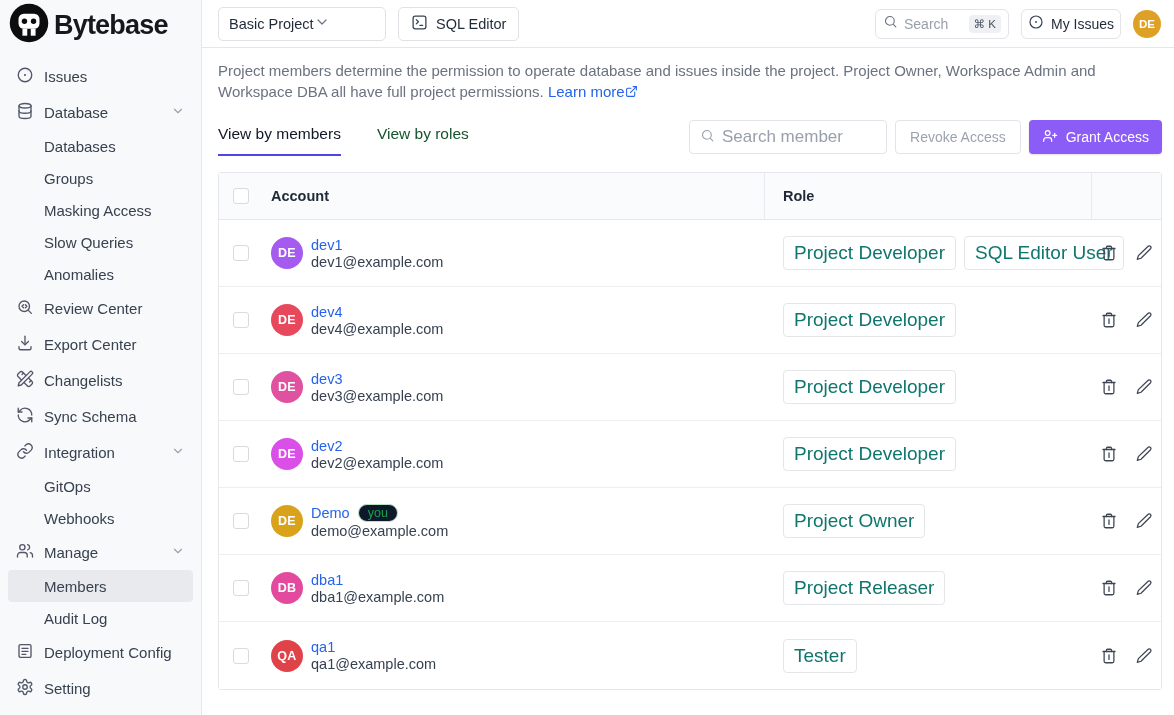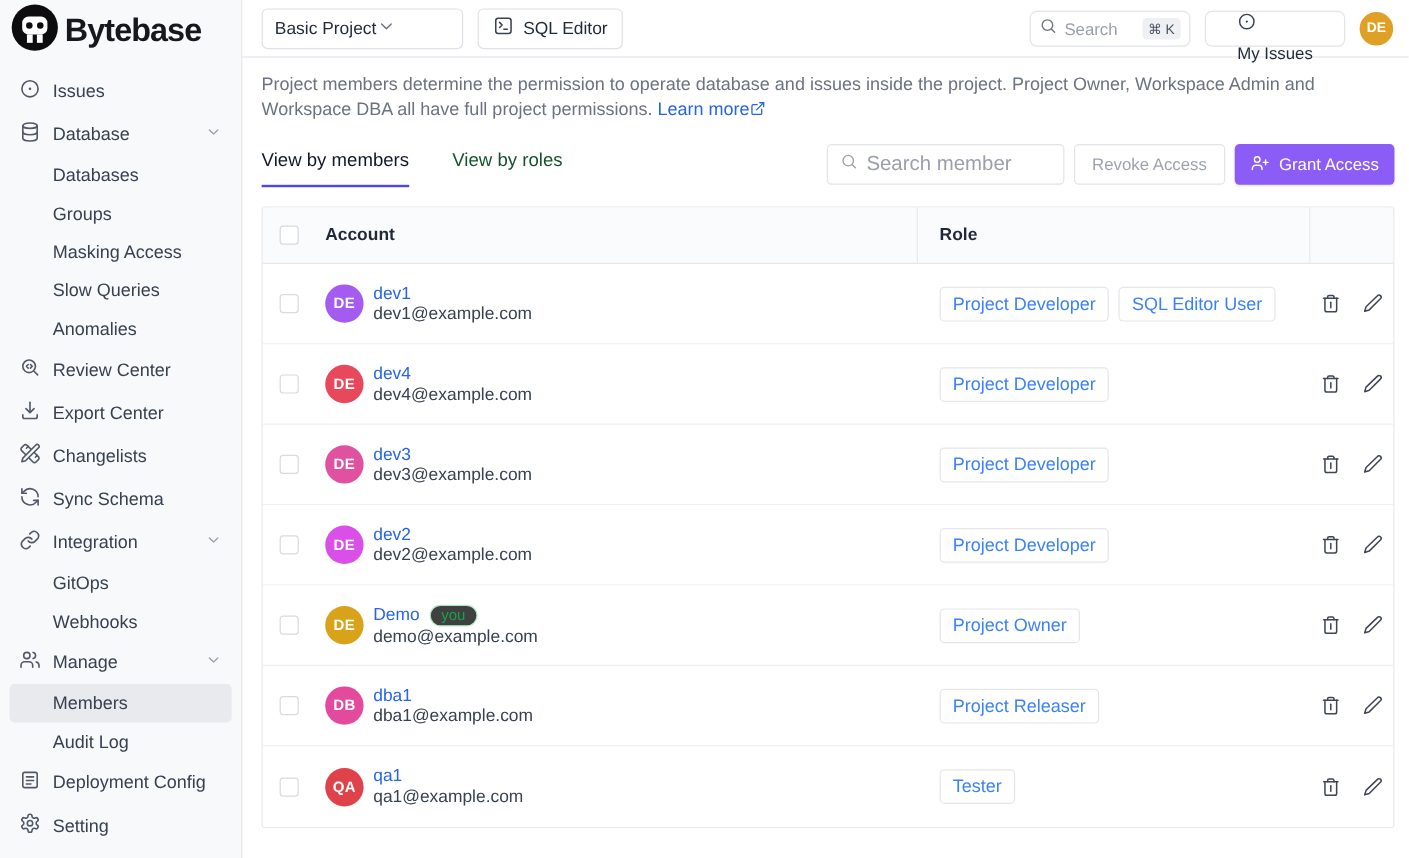--- a/index.html
+++ b/index.html
@@ -33,21 +33,21 @@
   .btn-outline { height:34px; border:1px solid #dfe2e7; border-radius:5px; background:#fff;
     display:flex; align-items:center; gap:8px; padding:0 12px; font-size:14.5px; color:#1f2937; cursor:pointer; }
   .btn-outline svg { width:17px; height:17px; color:#374151; }
   .topbar-spacer { flex:1; }
   .searchbox { width:134px; height:30px; border:1px solid #e2e4e9; border-radius:6px;
     display:flex; align-items:center; gap:6px; padding:0 7px; background:#fff; cursor:text; }
   .searchbox svg { width:15px; height:15px; color:#6b7280; flex:none; }
   .searchbox .ph { font-size:14px; color:#9aa0ab; flex:1; }
   .kbd { background:#eef0f3; border-radius:4px; padding:2px 5px; font-size:11.5px; color:#4b5563; white-space:nowrap; }
   .myissues { height:30px; border:1px solid #e2e4e9; border-radius:6px; background:#fff;
-    display:flex; gap:7px; padding:0 26px; font-size:14px; color:#1f2937; cursor:pointer;flex-direction:column; }
+    display:flex; align-items:center; gap:7px; padding:0 6px; font-size:14px; color:#1f2937; cursor:pointer; }
   .myissues svg { width:16px; height:16px; color:#374151; }
   .avatar-sm { width:28px; height:28px; border-radius:50%; display:flex; align-items:center;
     justify-content:center; color:#fff; font-size:11.5px; font-weight:700; cursor:pointer; }
 
   
   .main { flex:1; padding:12px 12px 0 16px; overflow:hidden; }
   .desc { font-size:15px; line-height:21px; color:#6b7280; max-width:935px; }
   .desc a { color:#2563eb; text-decoration:none; cursor:pointer; }
   .ext-icon { display:inline-block; vertical-align:-1px; }
   .ext-icon svg { width:13px; height:13px; color:#2563eb; }
@@ -81,25 +81,25 @@
   .t-row { display:grid; grid-template-columns:52px 494px 327px 1fr; height:67px;
     border-bottom:1px solid #eceef1; align-items:center; background:#fff; }
   .t-row:last-child { border-bottom:none; }
   .cell-check { padding-left:14px; display:flex; align-items:center; }
   .cell-account { display:flex; align-items:center; gap:8px; }
   .avatar { width:32px; height:32px; border-radius:50%; display:flex; align-items:center;
     justify-content:center; color:#fff; font-size:12.5px; font-weight:700; letter-spacing:.3px; flex:none; }
   .acct-lines { display:flex; flex-direction:column; gap:1px; }
   .acct-name { font-size:14.5px; color:#2563eb; text-decoration:none; cursor:pointer; display:flex; align-items:center; gap:8px; }
   .acct-email { font-size:14.5px; color:#374151; }
-  .you-pill { font-size:12.5px; color:#16a34a; background:#404040; border:1px solid #b3e6c2;
+  .you-pill { font-size:12.5px; color:#16a34a; background:#0f172a; border:1px solid #b3e6c2;
     border-radius:999px; padding:1px 9px; font-weight:400; }
   .cell-role { padding-left:18px; display:flex; align-items:center; gap:8px; }
   .role-badge { border:1px solid #e4e6ea; border-radius:4px; background:#fff; padding:5px 10px;
-    font-size:15px; color:#3b82f6; white-space:nowrap; }
+    font-size:19px; color:#0f766e; white-space:nowrap; }
   .cell-actions { display:flex; align-items:center; justify-content:center; gap:17px; }
   .icon-btn { width:18px; height:18px; color:#3f4653; cursor:pointer; }
   .icon-btn svg { width:18px; height:18px; }
 </style>
 </head>
 <body>
 
 <div class="app">
 
   <div class="sidebar">

